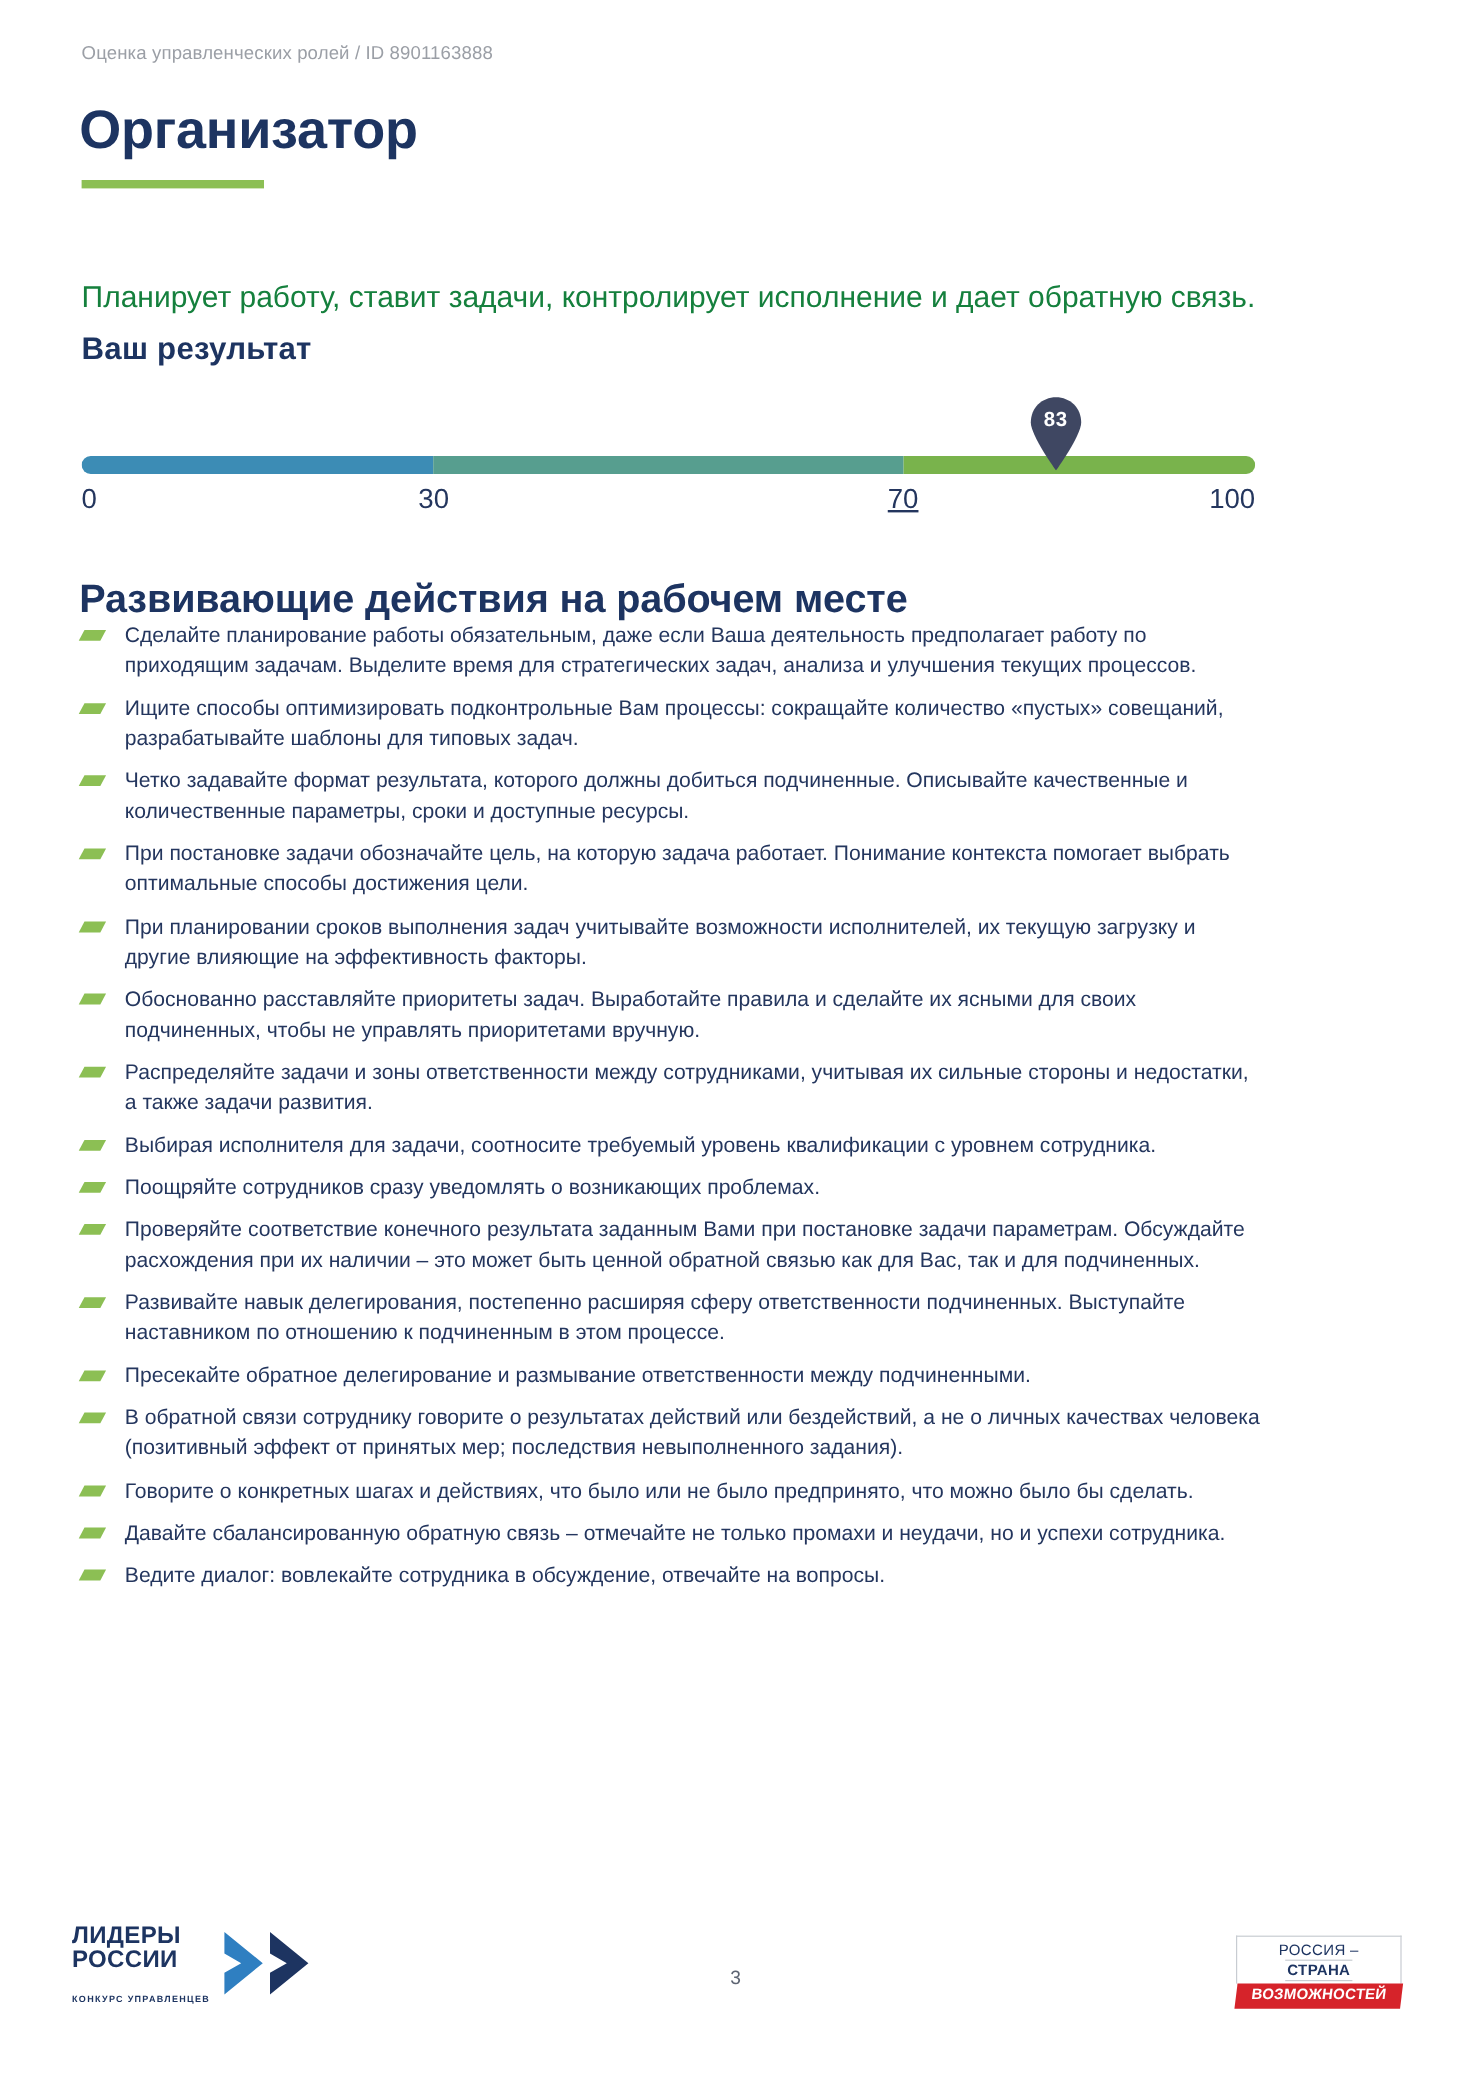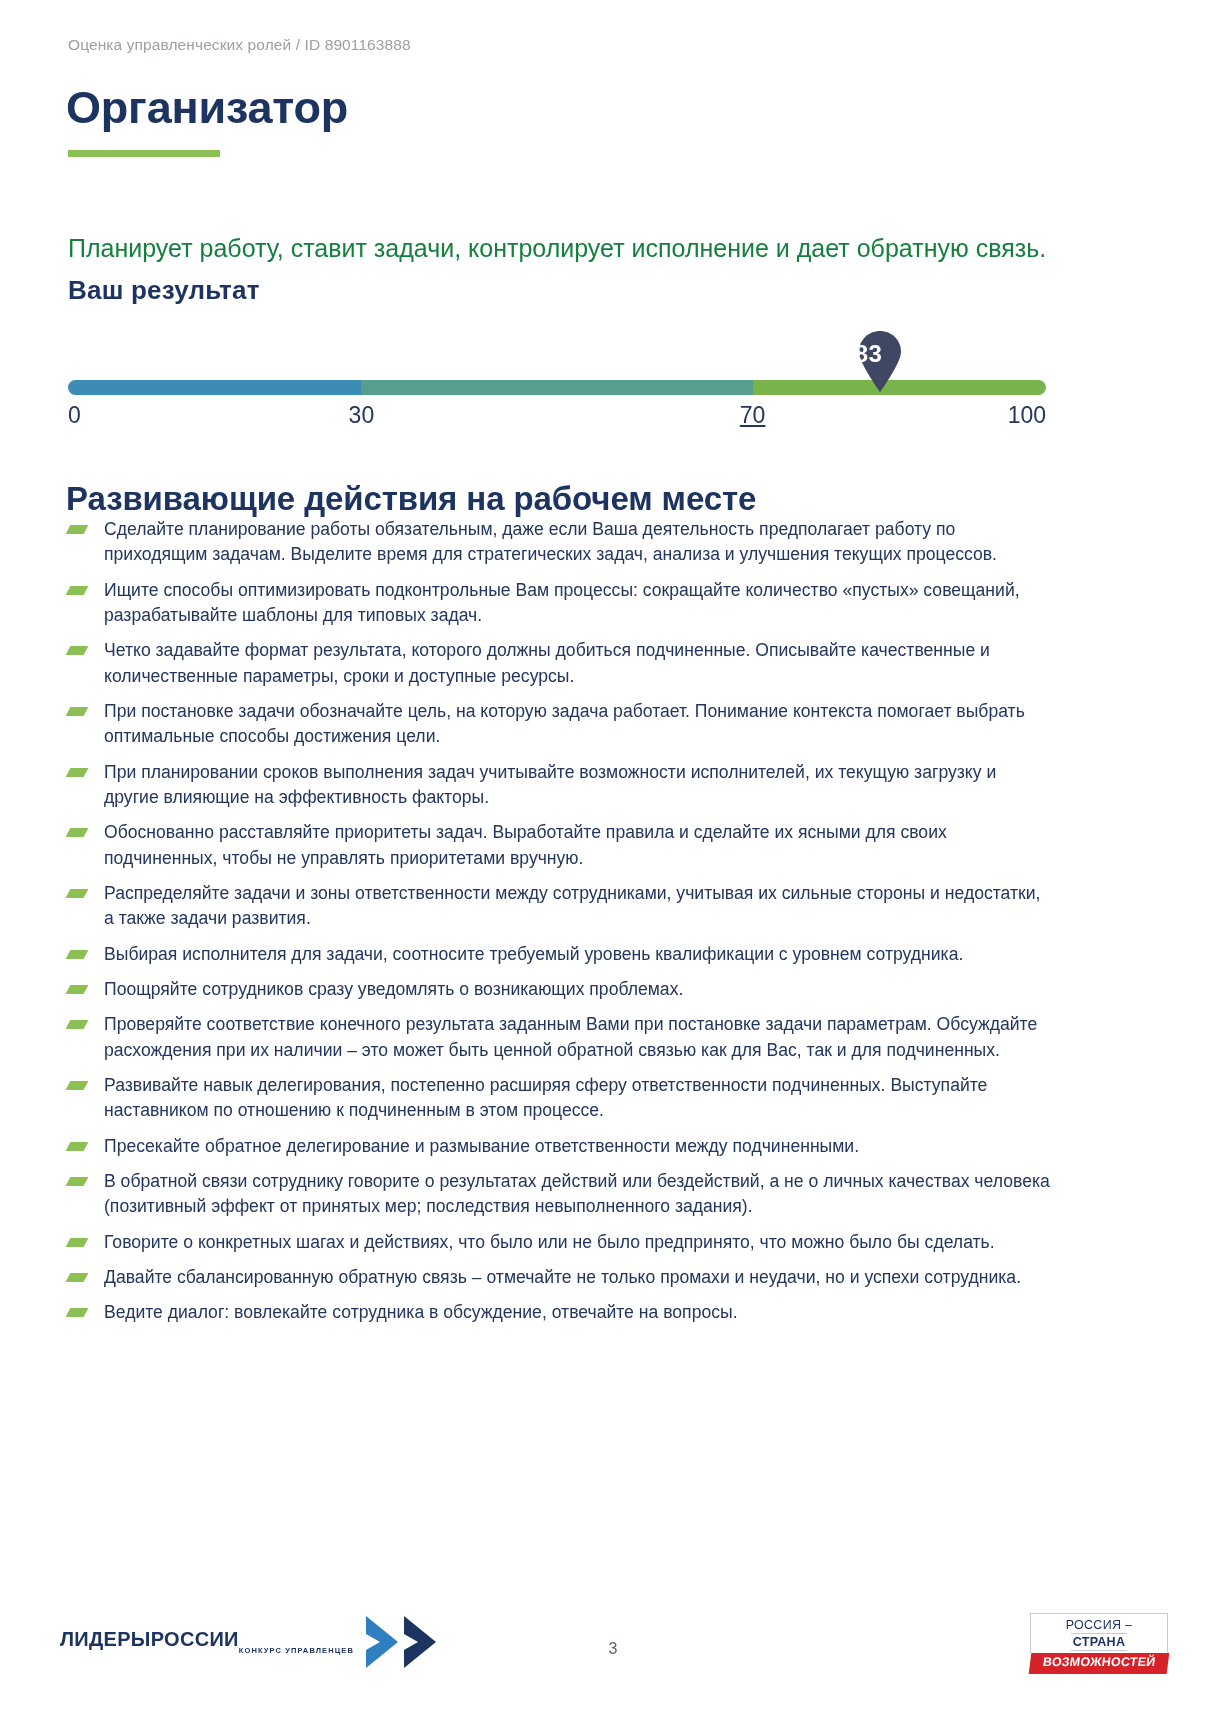--- a/index.html
+++ b/index.html
@@ -96,21 +96,22 @@
     width: 50px;
     height: 62px;
     transform: translateX(-50%);
   }
   .marker svg { display: block; width: 50px; height: 62px; }
   .marker .mval {
     position: absolute;
     left: 0;
     top: 10px;
     width: 50px;
-    font-size: 24px;
+    text-align: center;
+    font-size: 17px;
     font-weight: bold;
     color: #ffffff;
     letter-spacing: .5px;
   }
 
   .ticks {
     position: absolute;
     left: 0;
     top: 72px;
     width: 978px;
@@ -171,21 +172,21 @@
   .logo-left {
     position: absolute;
     left: 60px;
     bottom: 66px;
     display: flex;
     align-items: center;
     gap: 10px;
   }
   .logo-left .ll-text {
     display: flex;
-    flex-direction: row;
+    flex-direction: column;
     line-height: 1.04;
   }
   .ll-1, .ll-2 {
     font-size: 20px;
     font-weight: bold;
     color: #1d3461;
     letter-spacing: .3px;
   }
   .ll-3 {
     font-size: 7.5px;

